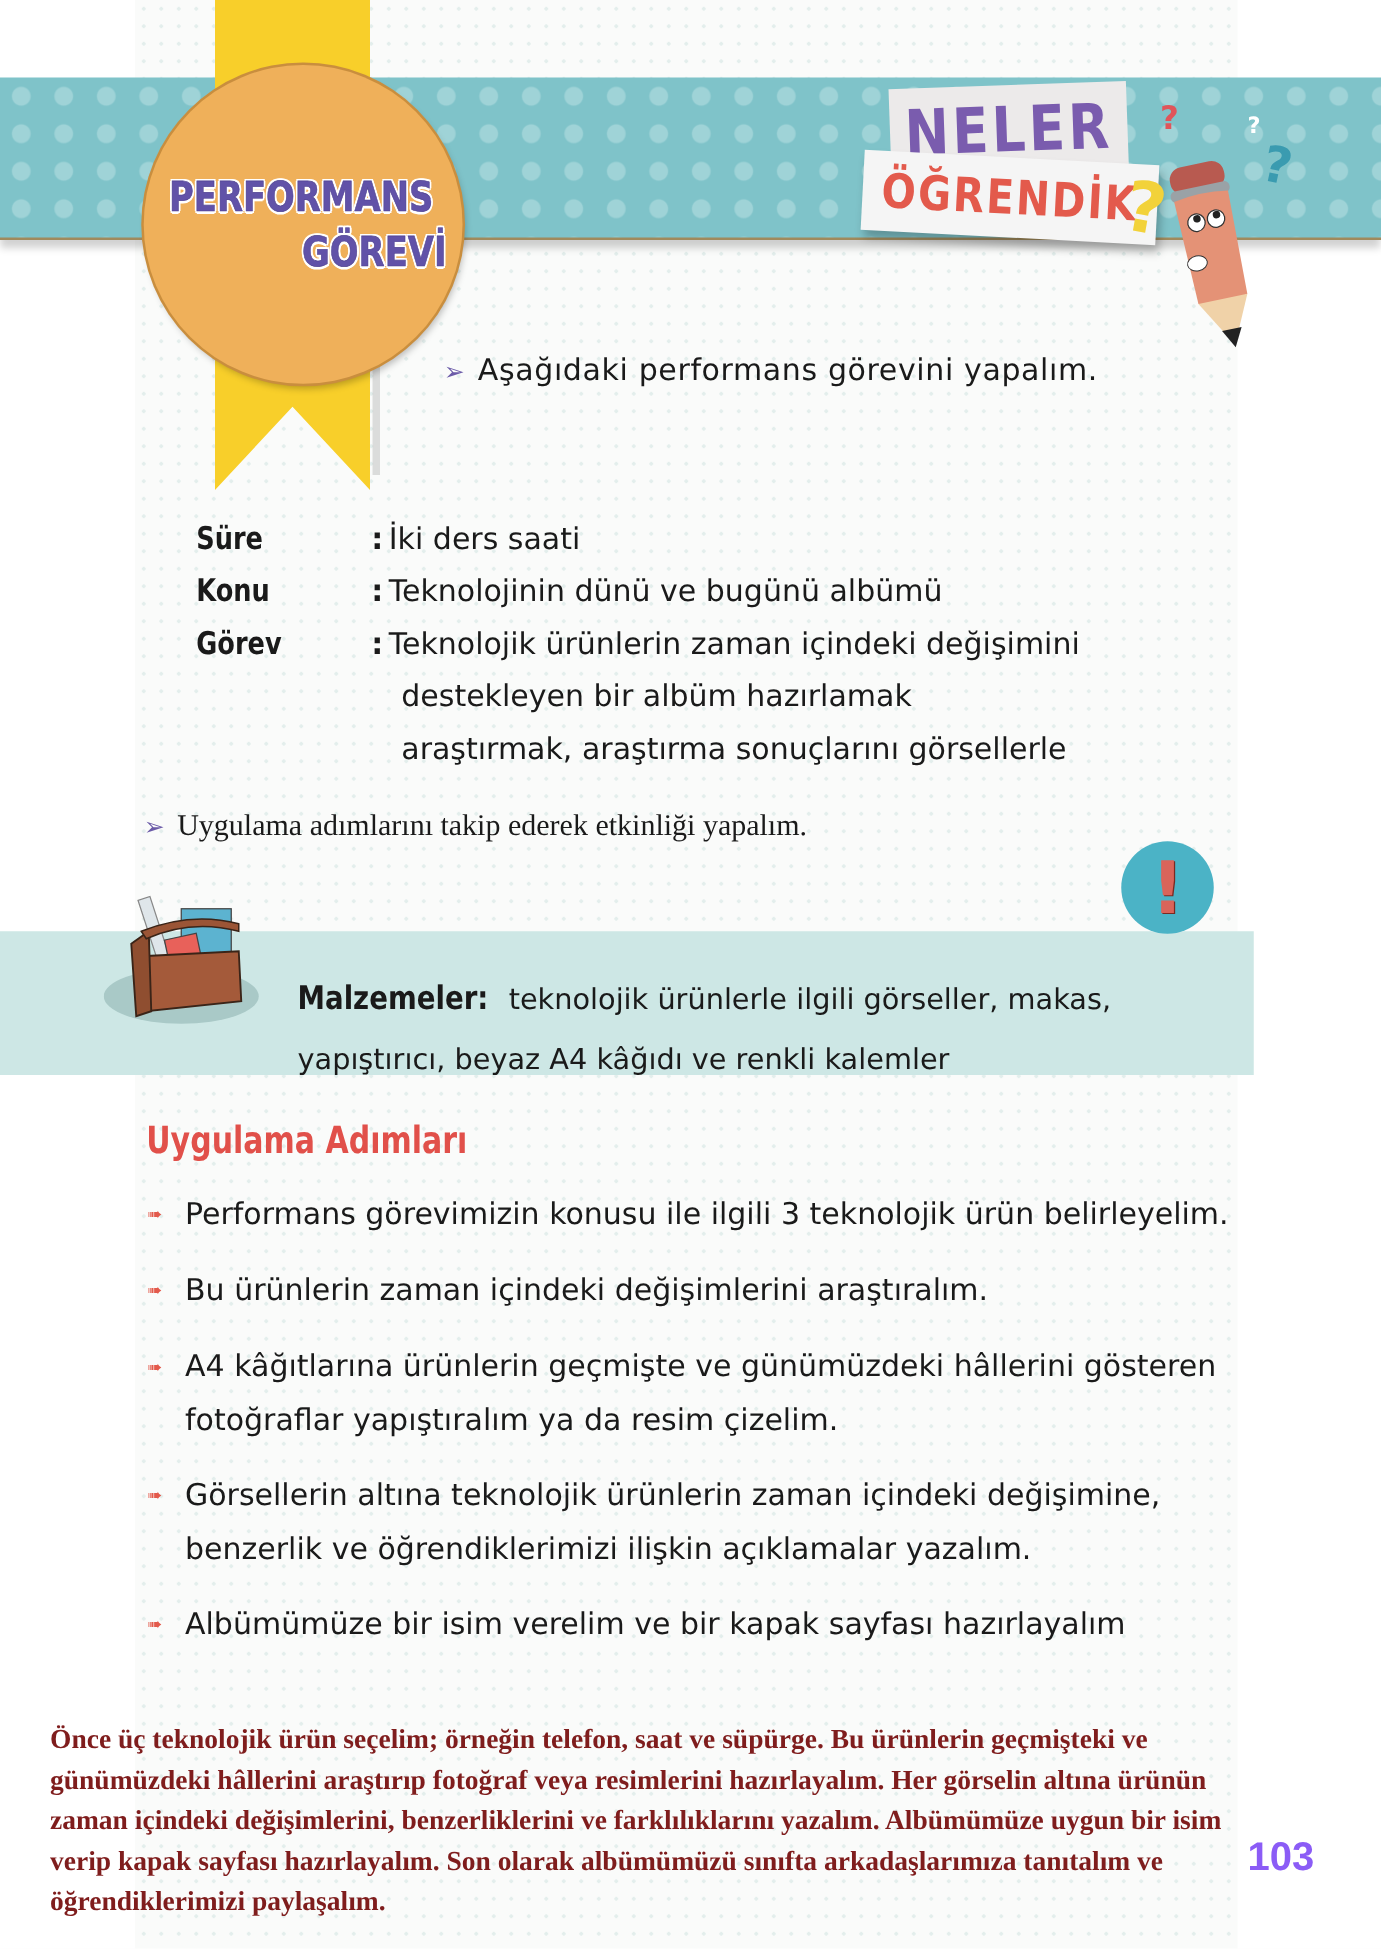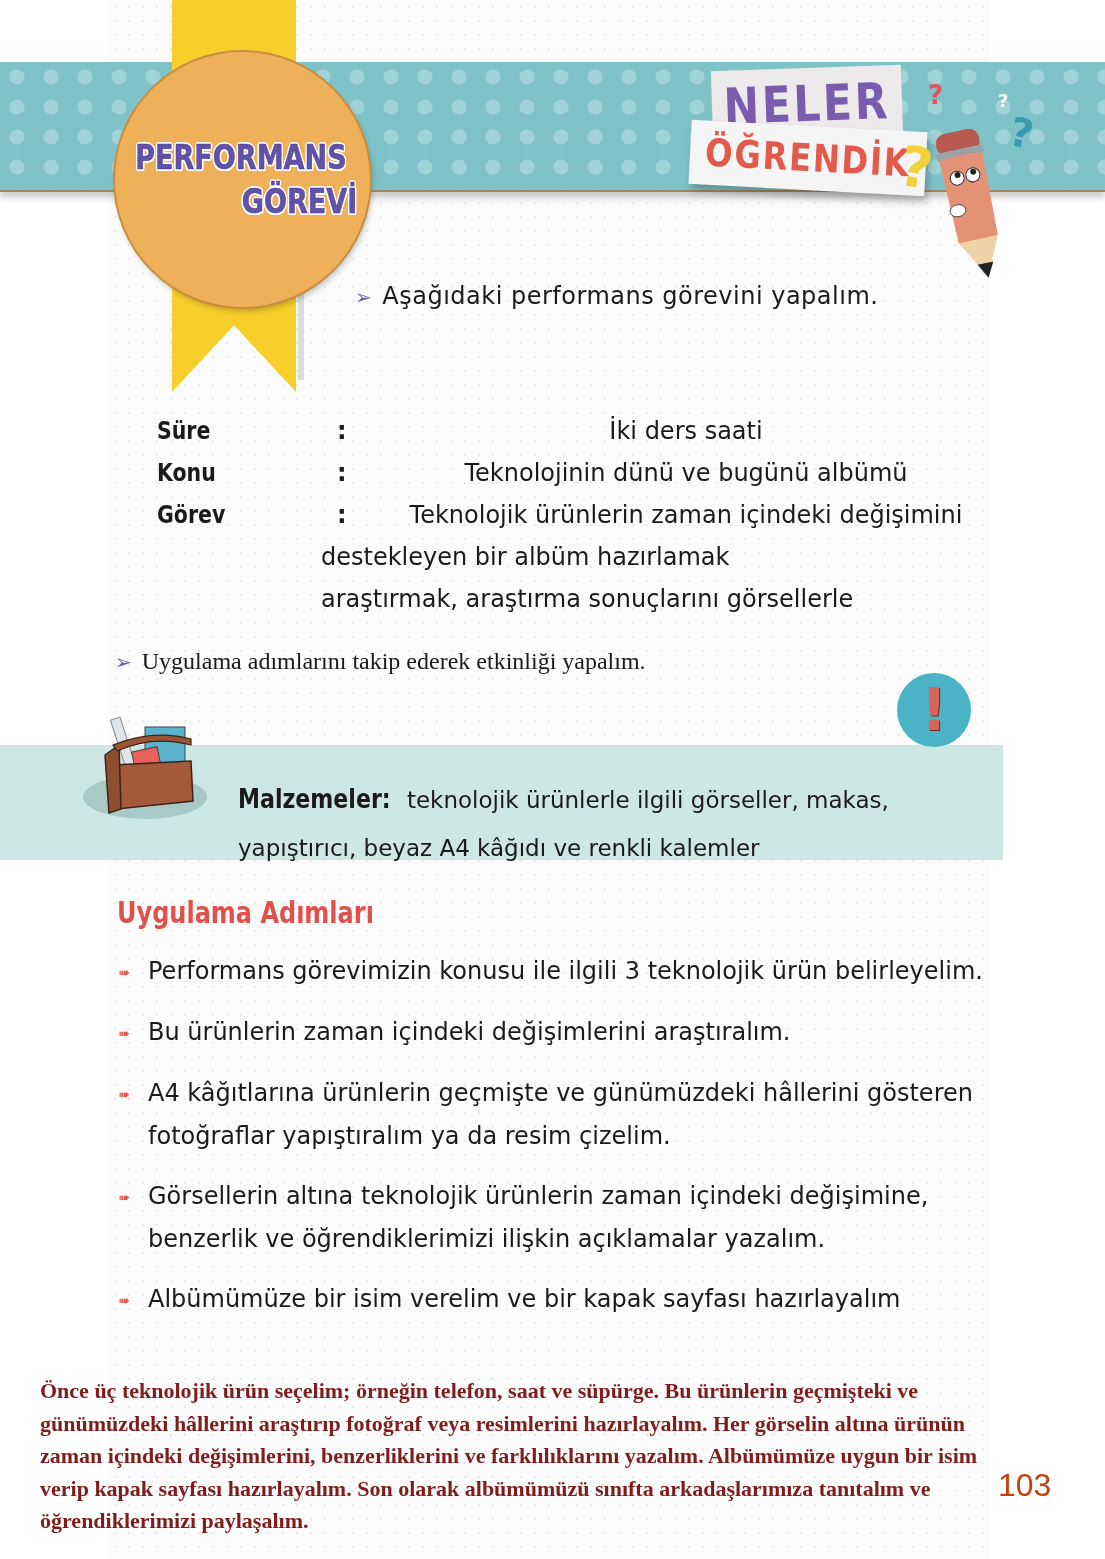--- a/index.html
+++ b/index.html
@@ -63,24 +63,24 @@
     font-size:38px; color:#e35a4c; font-weight:bold; letter-spacing:2px;
     font-family:"DejaVu Sans", sans-serif; transform:scaleX(0.85);
   }
   .qmark { position:absolute; font-weight:bold; font-family:"DejaVu Sans", sans-serif; }
   .pencil { position:absolute; left:930px; top:110px; width:80px; height:180px; }
   .intro {
     position:absolute; left:355px; top:282px; font-size:24px; letter-spacing:0.5px;text-align:right;
   }
   .arrow { color:#6b5ba8; font-size:20px; margin-right:10px; }
   .info { position:absolute; left:157px; top:410px; font-size:24px; line-height:42px; }
-  .info .row { display:flex;gap:40px; }
+  .info .row { display:flex; }
   .info .lbl { width:140px; font-weight:bold; font-size:25px; transform:scaleX(0.82); transform-origin:left; }
   .info .colon { width:14px; font-weight:bold; }
-  .info .val { width:590px;text-align:center; }
+  .info .val { width:590px; }
   .info .cont { padding-left:164px; }
   .steps-intro { position:absolute; left:115px; top:648px; font-size:24px;font-family:Liberation Serif, serif; }
   .excl {
     position:absolute; left:897px; top:673px; width:74px; height:74px; border-radius:50%;
     background:#4bb3c6; display:flex; align-items:center; justify-content:center;
   }
   .excl span { color:#d9645a; font-size:58px; font-weight:bold; text-shadow:1px 1px 0 #7a2a22; }
   .mat-band {
     position:absolute; left:0; top:745px; width:1003px; height:115px; background:#cde7e5;
   }
@@ -92,21 +92,21 @@
     transform:scaleX(0.8); transform-origin:left;
   }
   .steps { position:absolute; left:118px; top:950px; width:870px; }
   .step { display:flex; font-size:24px; line-height:43px; margin-bottom:17px; }
   .step .bul { color:#e35a4c; font-size:14px; width:30px; padding-top:1px; flex:none; }
   .answer {
     position:absolute; left:40px; top:1347px; width:950px;
     font-family:Liberation Serif, serif; font-weight:bold; color:#7f1d1d;
     font-size:22px; line-height:32.5px;margin-top:28px;
   }
-  .page-num { position:absolute; left:998px; top:1467px; font-size:32px; color:#c2410c; font-family:"Liberation Sans", sans-serif; }
+  .page-num { position:absolute; left:998px; top:1467px; font-size:32px; color:#8b5cf6; font-family:"Liberation Sans", sans-serif;font-weight:bold; }
 </style>
 </head>
 <body>
 
 <div class="page"></div>
 <div class="banner"></div>
 
 <div class="ribbon"></div>
 <div class="ribbon-shadow"></div>
 

